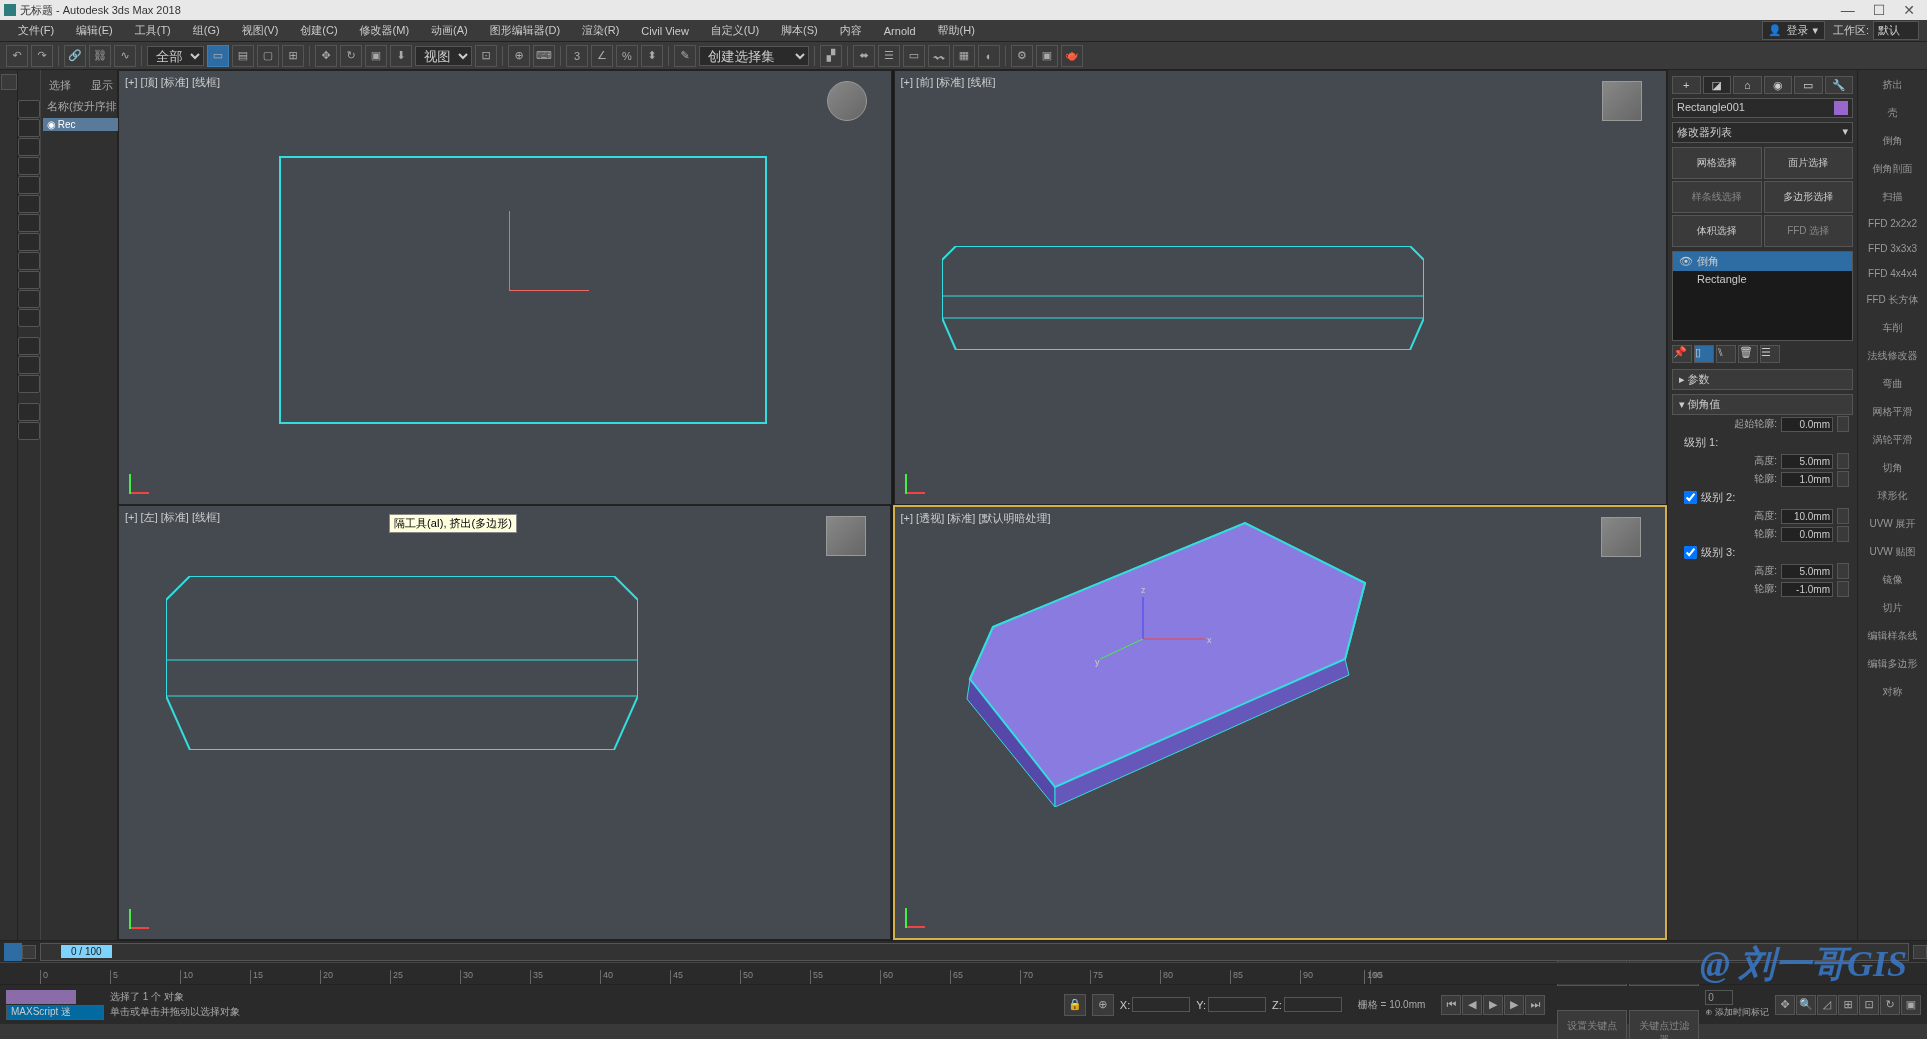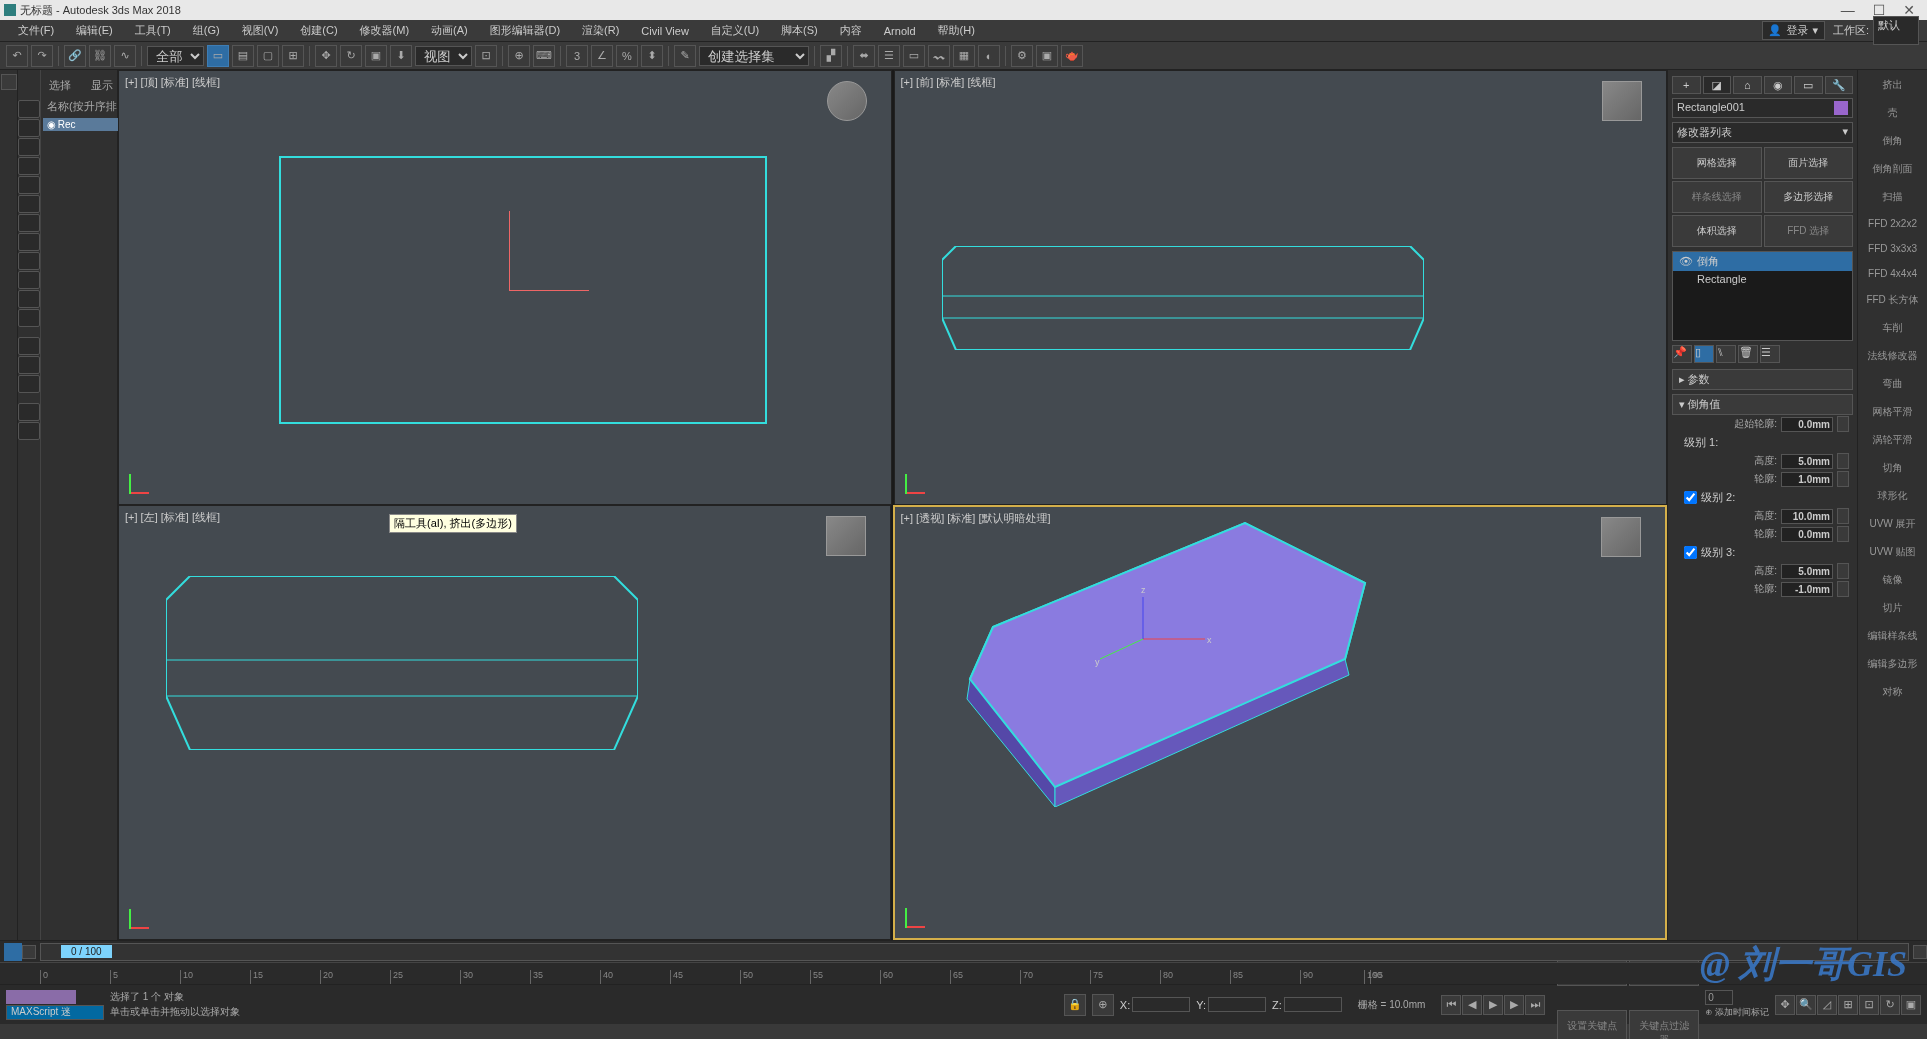--- a/index.html
+++ b/index.html
@@ -6,21 +6,21 @@
 body { background: #393939; color: #ccc; font-size: 11px; overflow: hidden; width: 1927px; height: 1039px; }
 .titlebar { height: 20px; background: #e8e8e8; color: #333; display: flex; align-items: center; padding: 0 4px; justify-content: space-between; }
 .titlebar-left { display: flex; align-items: center; gap: 4px; }
 .titlebar-icon { width: 12px; height: 12px; background: #2d7d7d; }
 .window-controls { display: flex; gap: 18px; padding-right: 8px; font-size: 14px; color: #555; }
 .menubar { height: 22px; background: #3a3a3a; display: flex; align-items: center; padding: 0 8px; gap: 2px; border-bottom: 1px solid #222; }
 .menubar-item { padding: 2px 10px; color: #ccc; cursor: default; white-space: nowrap; }
 .menubar-right { margin-left: auto; display: flex; align-items: center; gap: 8px; }
 .login-box { background: #2a2a2a; border: 1px solid #555; padding: 1px 6px; display: flex; align-items: center; gap: 4px; }
 .workspace-box { display: flex; align-items: center; gap: 4px; }
-.workspace-select { background: #2a2a2a; border: 1px solid #555; color: #ccc; padding: 1px 18px 11px 4px; }
+.workspace-select { background: #2a2a2a; border: 1px solid #555; color: #ccc; padding: 1px 18px 1px 4px; }
 .toolbar { height: 28px; background: #3a3a3a; display: flex; align-items: center; padding: 0 6px; gap: 3px; border-bottom: 1px solid #222; }
 .tb-btn { width: 22px; height: 22px; background: #3a3a3a; border: 1px solid #555; display: flex; align-items: center; justify-content: center; color: #aaa; }
 .tb-btn.active { background: #2e6da4; border-color: #3e7db4; }
 .tb-sep { width: 1px; height: 20px; background: #555; margin: 0 2px; }
 .tb-select { background: #2a2a2a; border: 1px solid #555; color: #ccc; padding: 1px 4px; height: 20px; }
 .main-area { display: flex; height: 870px; }
 .left-strip { width: 18px; background: #303030; border-right: 1px solid #222; display: flex; flex-direction: column; padding-top: 4px; gap: 2px; }
 .strip-btn { width: 16px; height: 16px; margin: 0 auto; background: #3a3a3a; border: 1px solid #555; }
 .left-panel { width: 100px; background: #303030; border-right: 1px solid #222; display: flex; }
 .left-icons { width: 28px; display: flex; flex-direction: column; padding-top: 30px; gap: 1px; border-right: 1px solid #444; }
@@ -53,21 +53,21 @@
 .sel-btn.act { color:#ccc; }
 .mod-stack { background:#1a1a1a; border:1px solid #555; height:90px; margin:2px 0; overflow:auto;}
 .mod-item { padding:2px 6px; color:#ccc; display:flex; align-items:center; gap:4px;}
 .mod-item.sel { background:#2e6da4; }
 .mod-ctrls { display:flex; gap:2px; margin:2px 0;}
 .mc-btn { width:20px; height:18px; background:#3a3a3a; border:1px solid #555;}
 .mc-btn.act { background:#2e6da4; }
 .rollout-hdr { background:#3a3a3a; padding:2px 6px; margin-top:4px; border:1px solid #555;}
 .param { display:flex; align-items:center; justify-content:flex-end; gap:4px; padding:1px 4px; }
 .param label { color:#aaa; font-size:10px;}
-.spinner { background:#222; border:1px solid #555; color:#ccc; width:52px; padding:1px 2px; font-size:10px; text-align:right;font-weight:bold;}
+.spinner { background:#222; border:1px solid #555; color:#ccc; width:52px; padding:1px 2px; font-size:10px; text-align:right;}
 .spin-arrows { width:12px; height:16px; background:#3a3a3a; border:1px solid #555; position:relative;}
 .chk { display:flex; align-items:center; gap:4px; padding:2px 12px;}
 .timebar { height:22px; background:#2a2a2a; display:flex; align-items:center; border-top:1px solid #222;}
 .time-slider { flex:1; height:18px; background:#333; border:1px solid #555; margin:0 4px; position:relative; display:flex;align-items:center;}
 .slider-thumb { background:#7dd3fc; color:#222; padding:1px 10px; font-size:10px; margin-left:20px;}
 .time-arrow { width:14px; height:14px; background:#3a3a3a; border:1px solid #555;}
 .timeline-ruler { height:22px; background:#2a2a2a; border-top:1px solid #444; position:relative; overflow:hidden;}
 .tick { position:absolute; bottom:0; color:#888; font-size:9px; border-left:1px solid #666; padding-left:2px; height:14px;}
 .statusbar { height:40px; background:#2a2a2a; display:flex; align-items:center; border-top:1px solid #222; gap:6px; padding:0 6px;}
 .sb-section { display:flex; flex-direction:column; gap:1px;}

